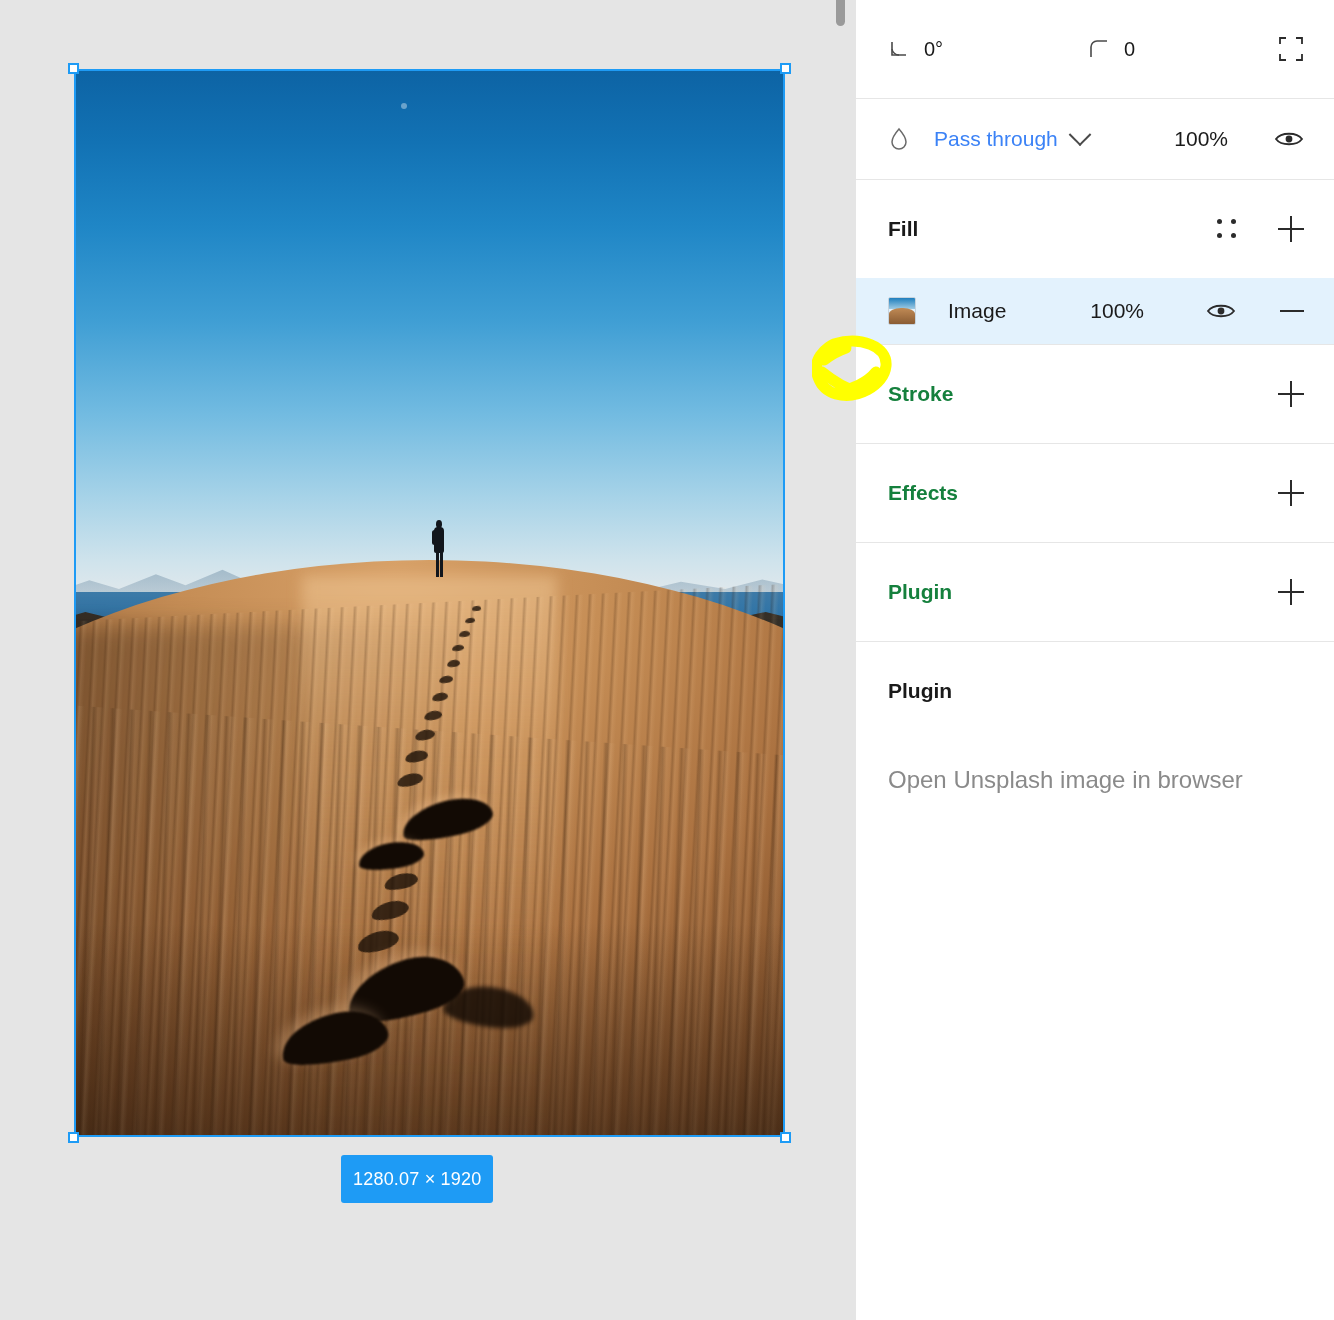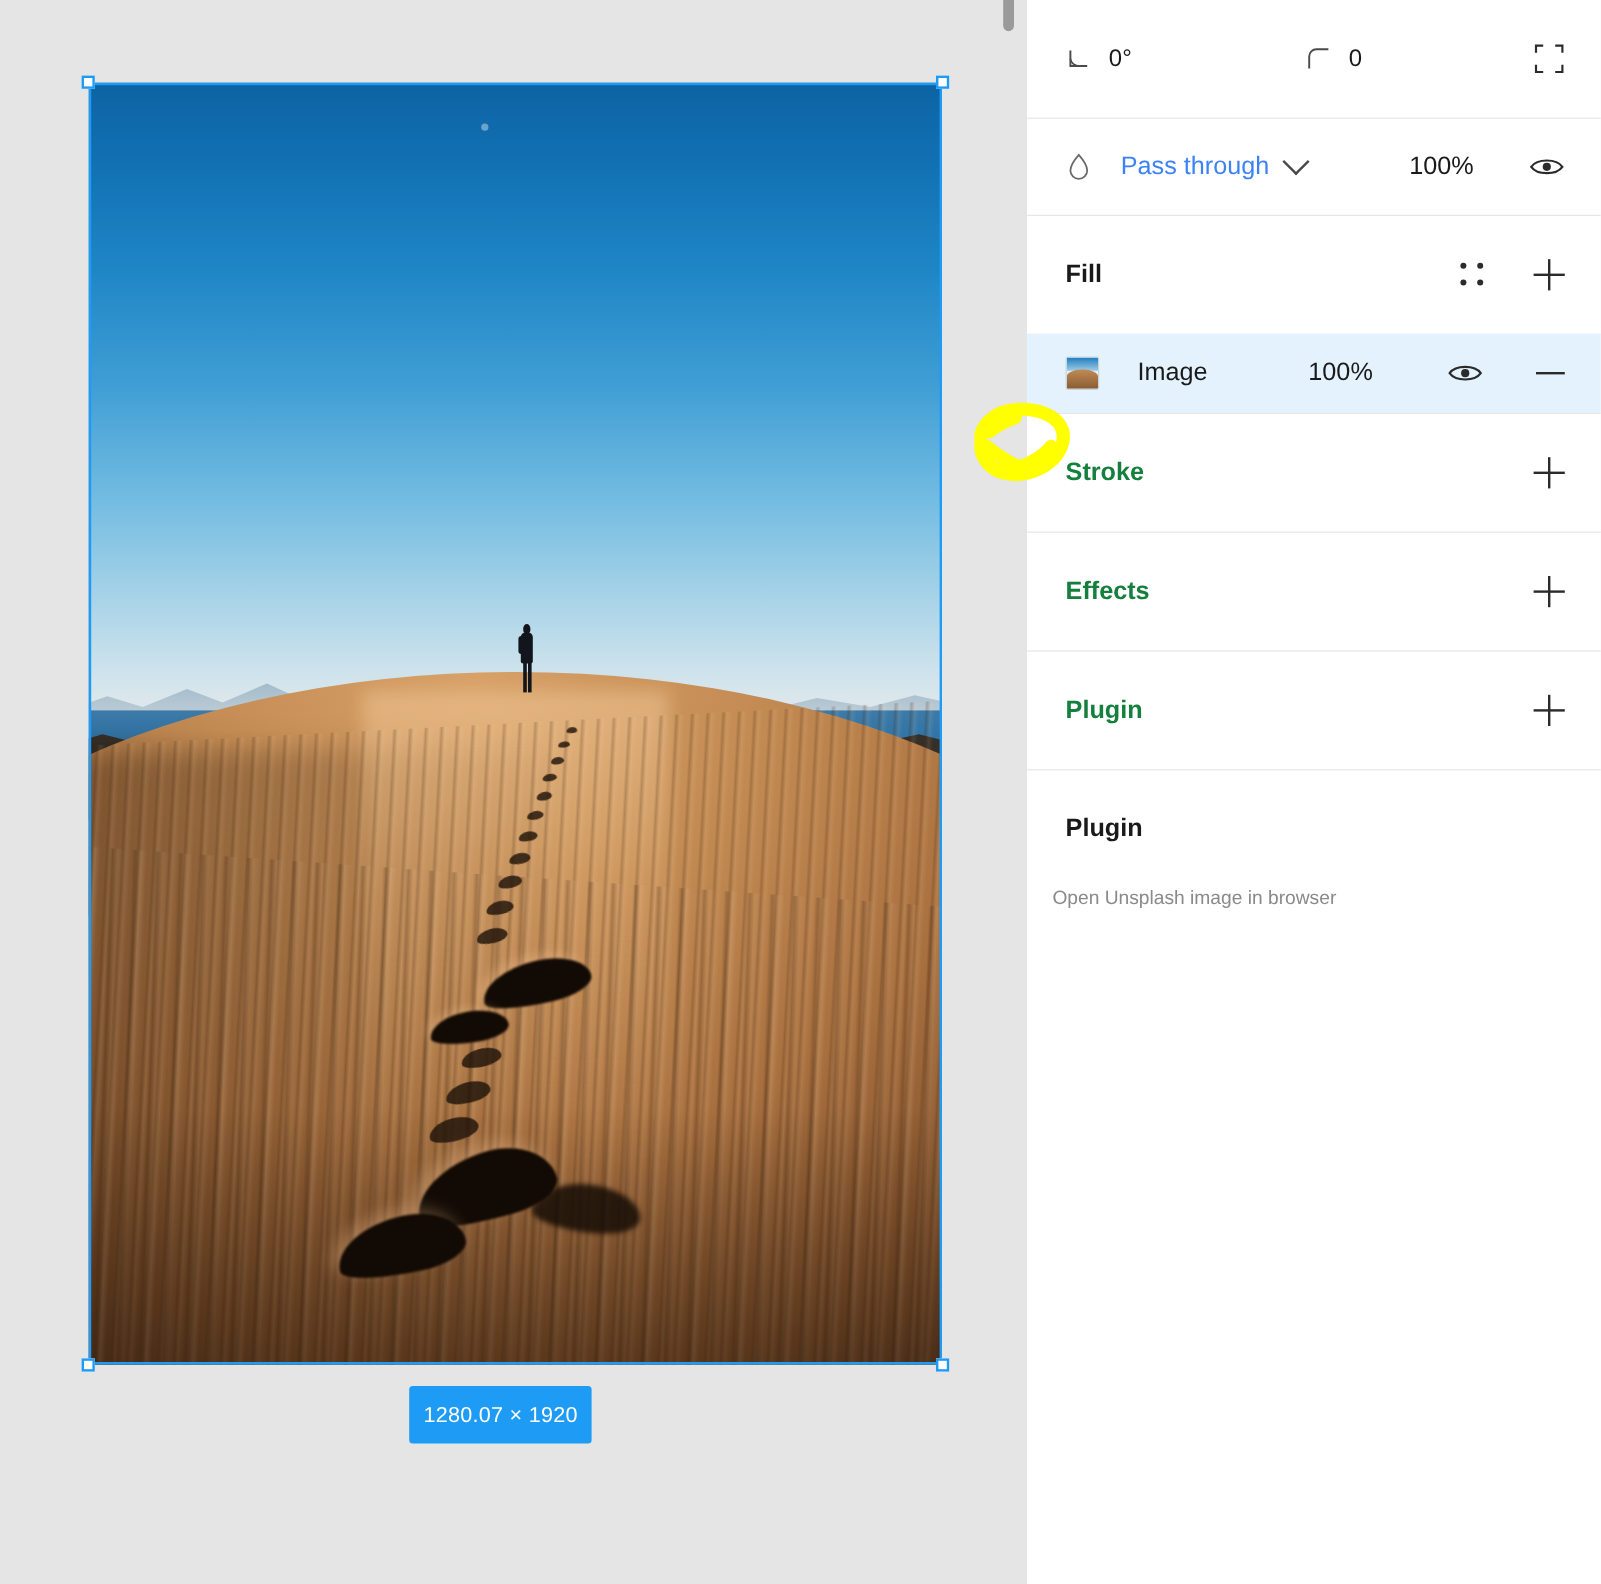--- a/index.html
+++ b/index.html
@@ -521,23 +521,24 @@
     align-items: center;
     padding: 0 30px 0 32px;
     box-sizing: border-box;
   }
   .plugin-label {
     font-size: 21px;
     color: #1a1a1a;
     margin-left: 48px;
   }
   .plugin-sub {
-    padding: 0 21px;
-    font-size: 16px;
+    padding: 0 32px;
+    font-size: 24px;
     color: #8a8a8a;
+    margin-top: 26px;
   }
 
   
   .annotation {
     position: absolute;
     left: 812px;
     top: 334px;
     width: 84px;
     height: 72px;
     z-index: 40;

